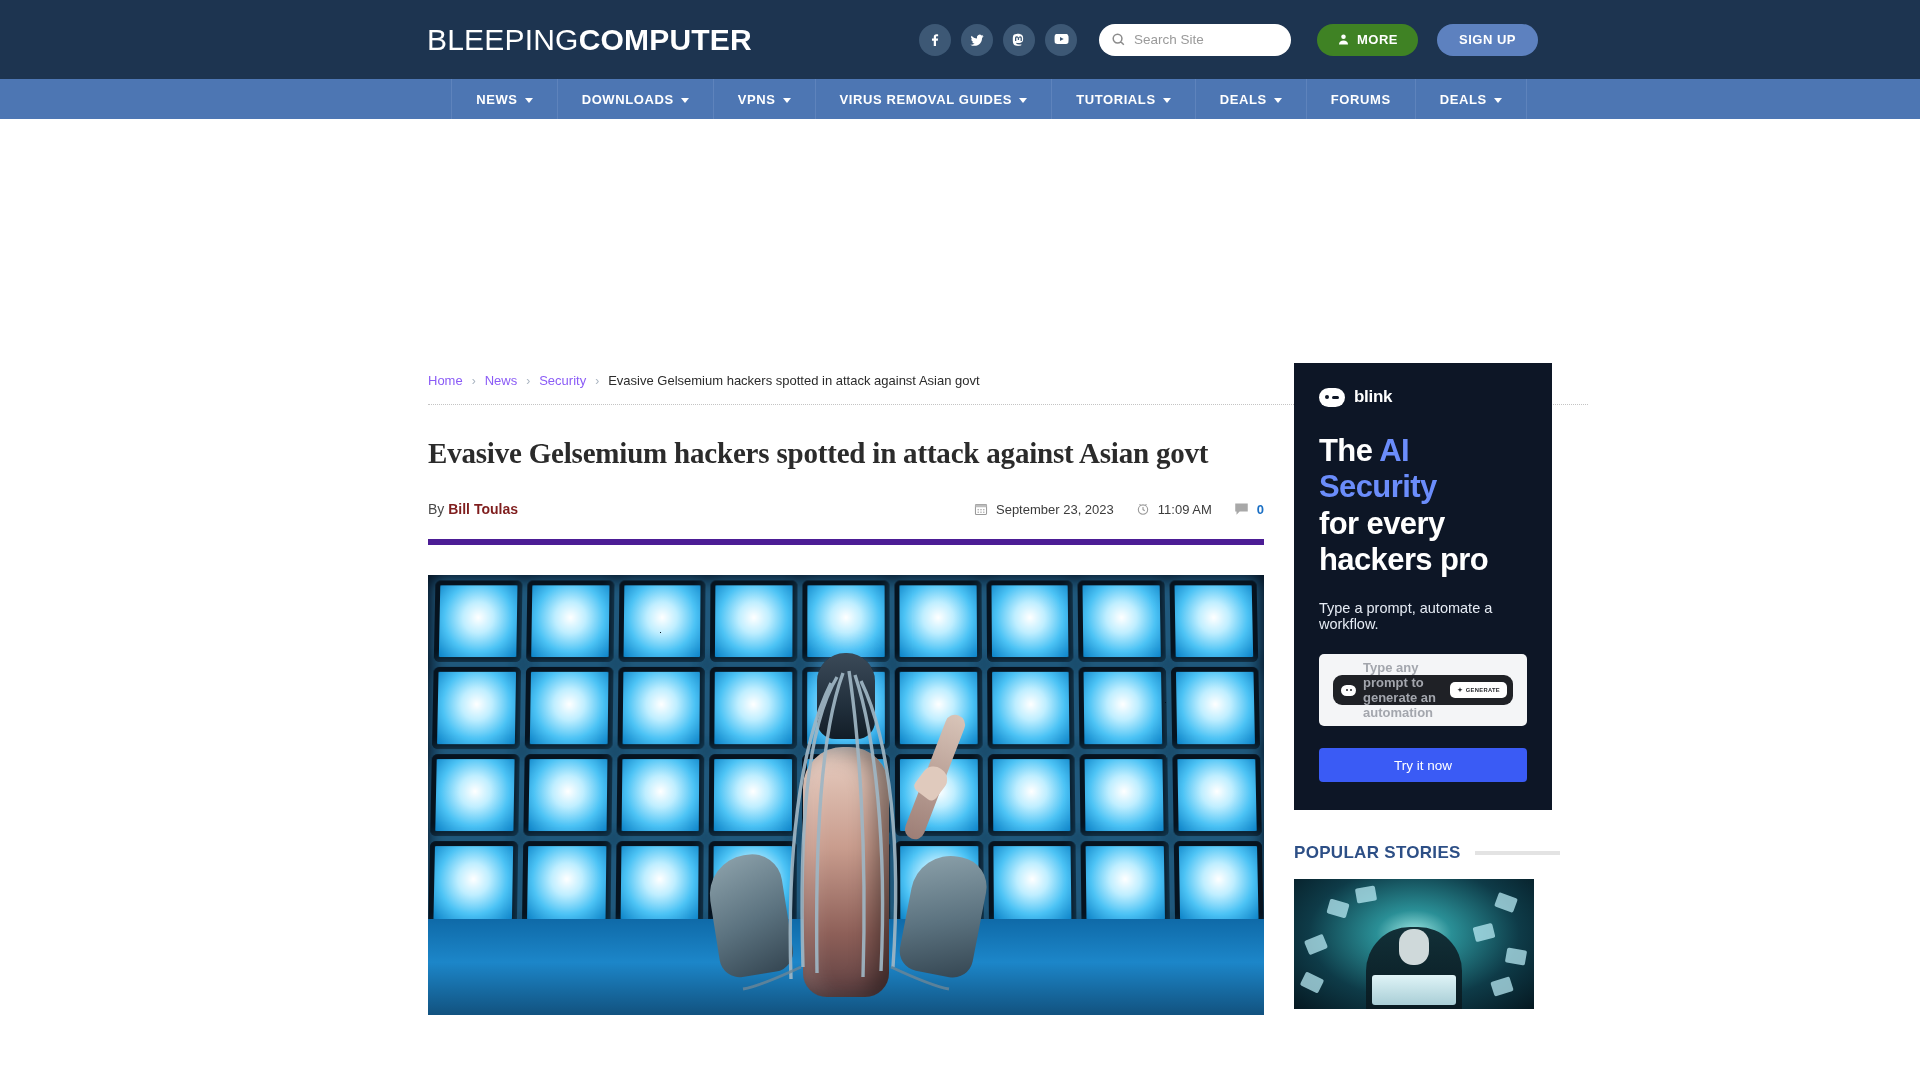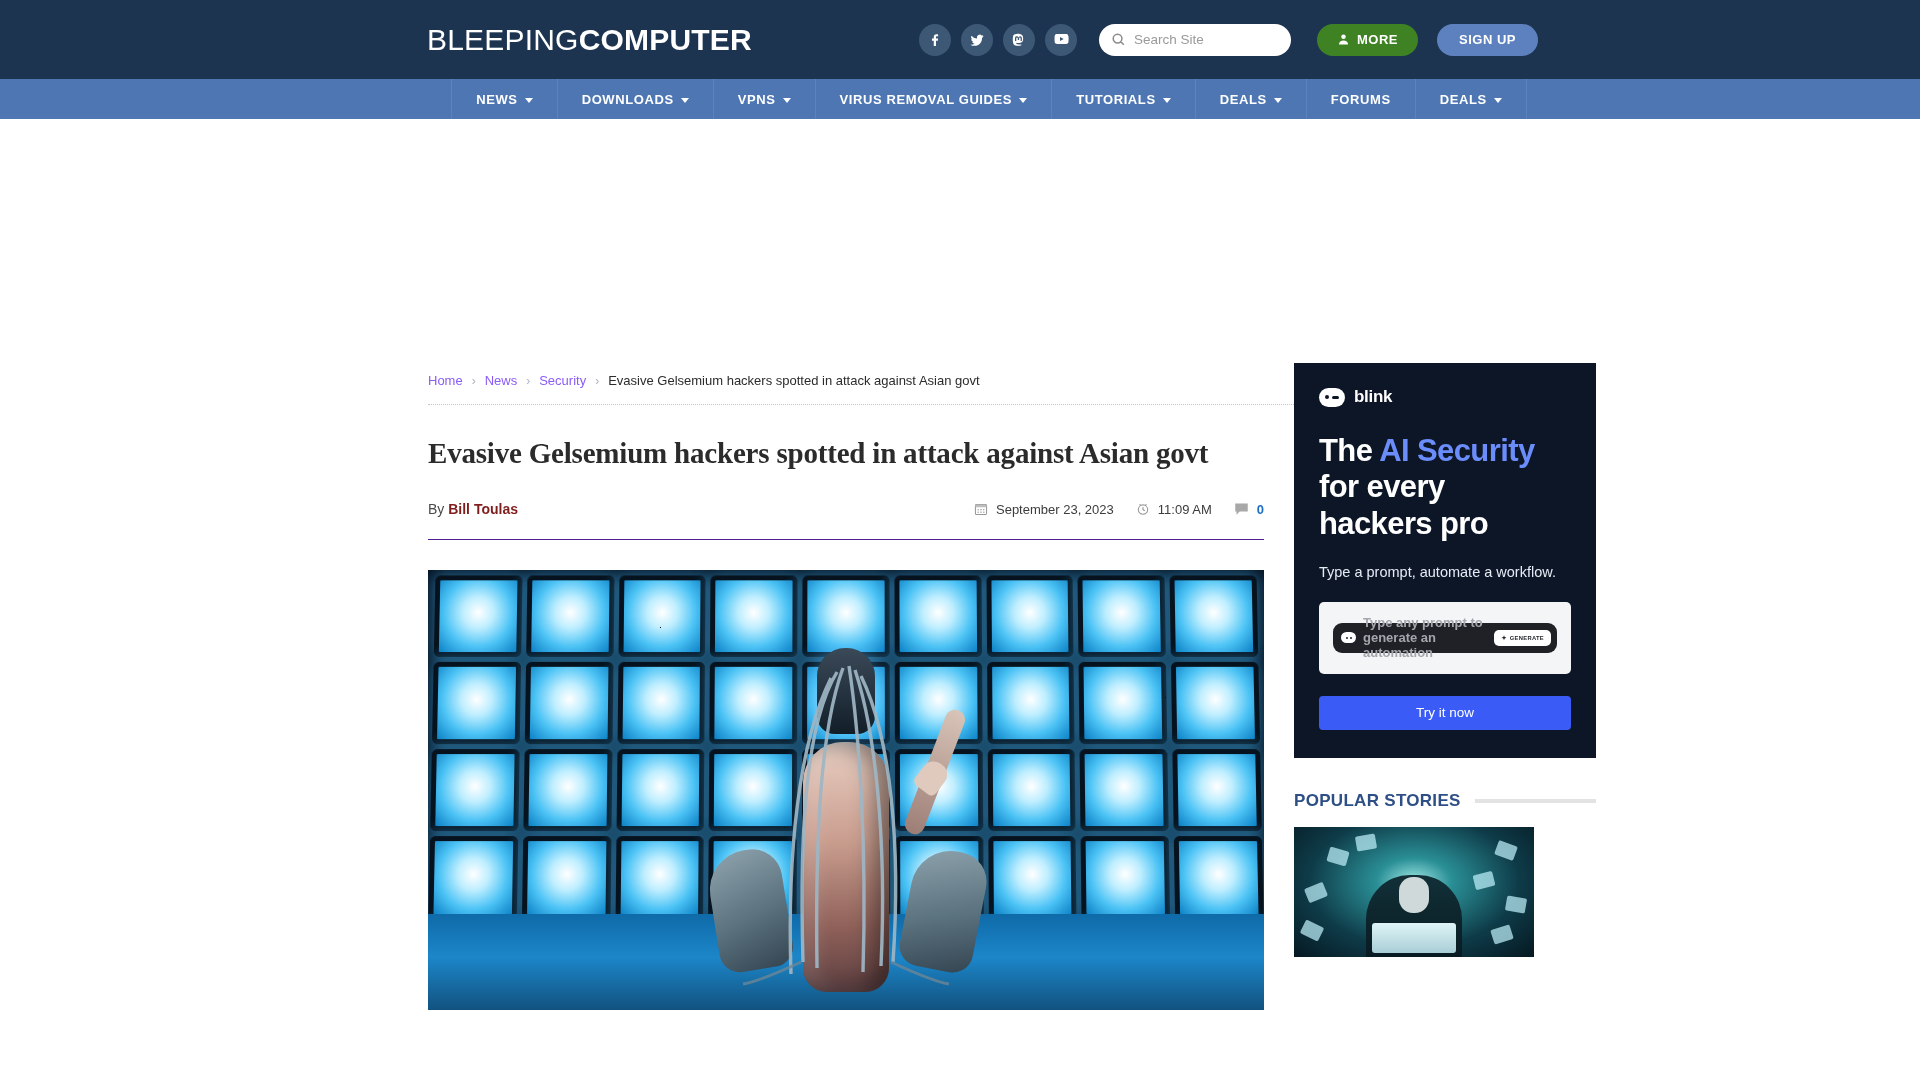--- a/index.html
+++ b/index.html
@@ -173,21 +173,21 @@
     font-size: 29px;
     font-weight: 700;
     color: #2b2b2b;
     letter-spacing: -0.2px;
     margin-top: 32px;
   }
   .byline-row {
     display: flex; align-items: center;
     margin-top: 31px;
     padding-bottom: 22px;
-    border-bottom: 1px solid #4c1d95;
+    border-bottom: 6px solid #4c1d95;
     font-size: 14px;
     color: #4a4a4a;
   }
   .byline-row .author { color: #7f1d1d; font-weight: 700; cursor: pointer; }
   .meta-group { margin-left: auto; display: flex; align-items: center; gap: 22px; }
   .meta { display: flex; align-items: center; gap: 8px; font-size: 13px; color: #3c3c3c; }
   .comment-count { color: #1a6fc4; font-weight: 700; }
 
   
   .hero {
@@ -258,21 +258,21 @@
     width: 74px; height: 120px;
     background: linear-gradient(160deg, #8fa4ad 0%, #5b727f 55%, #334450 100%);
     border-radius: 40px 30px 20px 20px;
   }
   .knee-l { left: -28px; transform: rotate(-9deg); }
   .knee-r { right: -30px; transform: rotate(11deg); }
   .cables { position: absolute; inset: 0; }
 
   
   .blink-ad {
-    width: 302px;
+    width: 258px;
     background: #0d1626;
     padding: 24px 25px 28px 25px;
     margin-top: 4px;
   }
   .blink-brand { display: flex; align-items: center; gap: 9px; }
   .blink-mark {
     width: 26px; height: 19px;
     background: #ffffff;
     border-radius: 10px;
     display: flex; align-items: center; justify-content: center;

